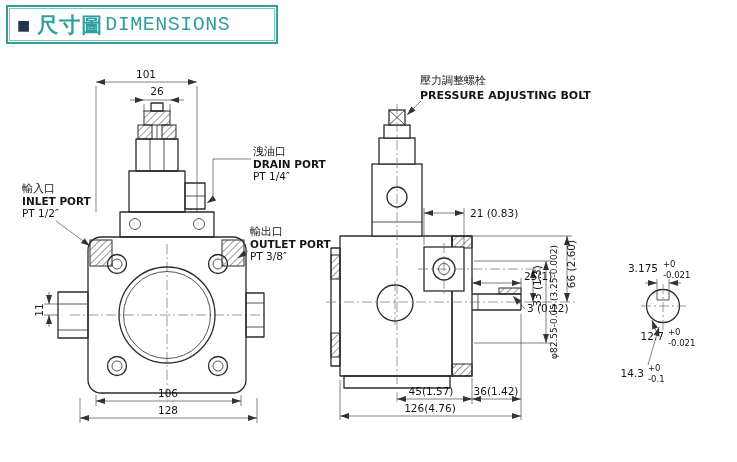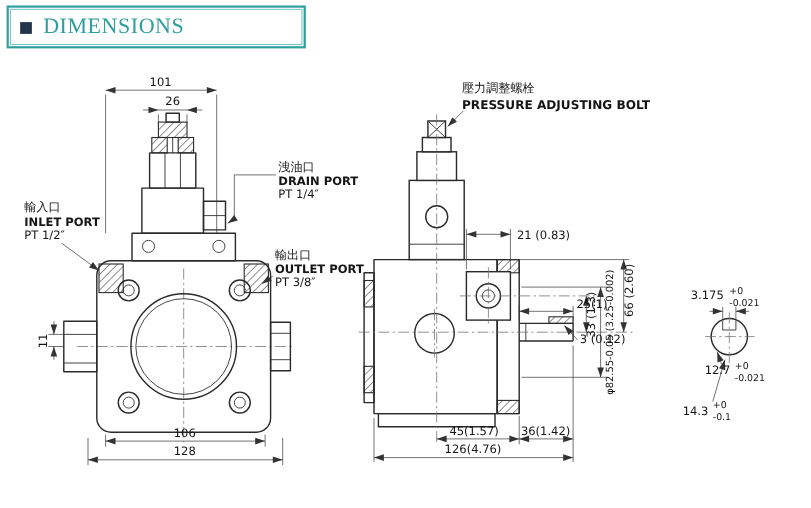--- a/index.html
+++ b/index.html
@@ -8,21 +8,21 @@
   .canvas { position:absolute; inset:0; width:737px; height:462px; background:#fff; }
 
   .title-box{
     position:absolute; left:6px; top:5px; width:272px; height:39px;
     border:2px solid #2f9e9e; background:#fff; display:flex; align-items:center;
     padding:0 9px; z-index:2;
   }
   .title-box::after{ content:""; position:absolute; inset:1px; border:1px solid #7cc6c6; pointer-events:none; }
   .bullet  { color:#22354a; font-size:14px; margin-right:7px; line-height:1; }
   .title-zh{ color:#2f9e9e; font-weight:bold; font-size:21px; letter-spacing:1px; }
-  .title-en{ color:#2f9e9e; font-family:Liberation Serif, serif; font-size:20px; letter-spacing:.5px; margin-left:2px; }
+  .title-en{ color:#2f9e9e; font-family:Liberation Mono, monospace; font-size:20px; letter-spacing:.5px; margin-left:2px; }
 
   svg { position:absolute; inset:0; }
 
   
   .o  { fill:none; stroke:#2b2b2b; stroke-width:1.3; stroke-linejoin:round; }
   .o2 { fill:none; stroke:#2b2b2b; stroke-width:0.8; }
   .ow { fill:#ffffff; stroke:#2b2b2b; stroke-width:1.3; }
   .h  { fill:url(#hatch); stroke:#2b2b2b; stroke-width:1; }
   .x  { stroke:#3a3a3a; stroke-width:0.65; fill:none; }
   .c  { stroke:#707070; stroke-width:0.7; stroke-dasharray:10 3 2 3; fill:none; }
@@ -37,20 +37,21 @@
   .mid { text-anchor:middle; }
   .end { text-anchor:end; }
 </style>
 </head>
 <body>
 
 <div class="canvas">
 
   <div class="title-box">
     <span class="bullet">■</span>
+    <span class="title-zh">尺寸圖</span>
     <span class="title-en">DIMENSIONS</span>
   </div>
 
   <svg width="737" height="462" viewBox="0 0 737 462">
     <defs>
       <pattern id="hatch" width="5" height="5" patternUnits="userSpaceOnUse" patternTransform="rotate(45)">
         <line x1="0" y1="0" x2="0" y2="5" stroke="#333" stroke-width="1"></line>
       </pattern>
       <marker id="aE" markerWidth="10" markerHeight="7" refX="9.5" refY="3.5" orient="auto" markerUnits="userSpaceOnUse">
         <path d="M0.5,0.5 L9.5,3.5 L0.5,6.5 Z" fill="#333"></path>

